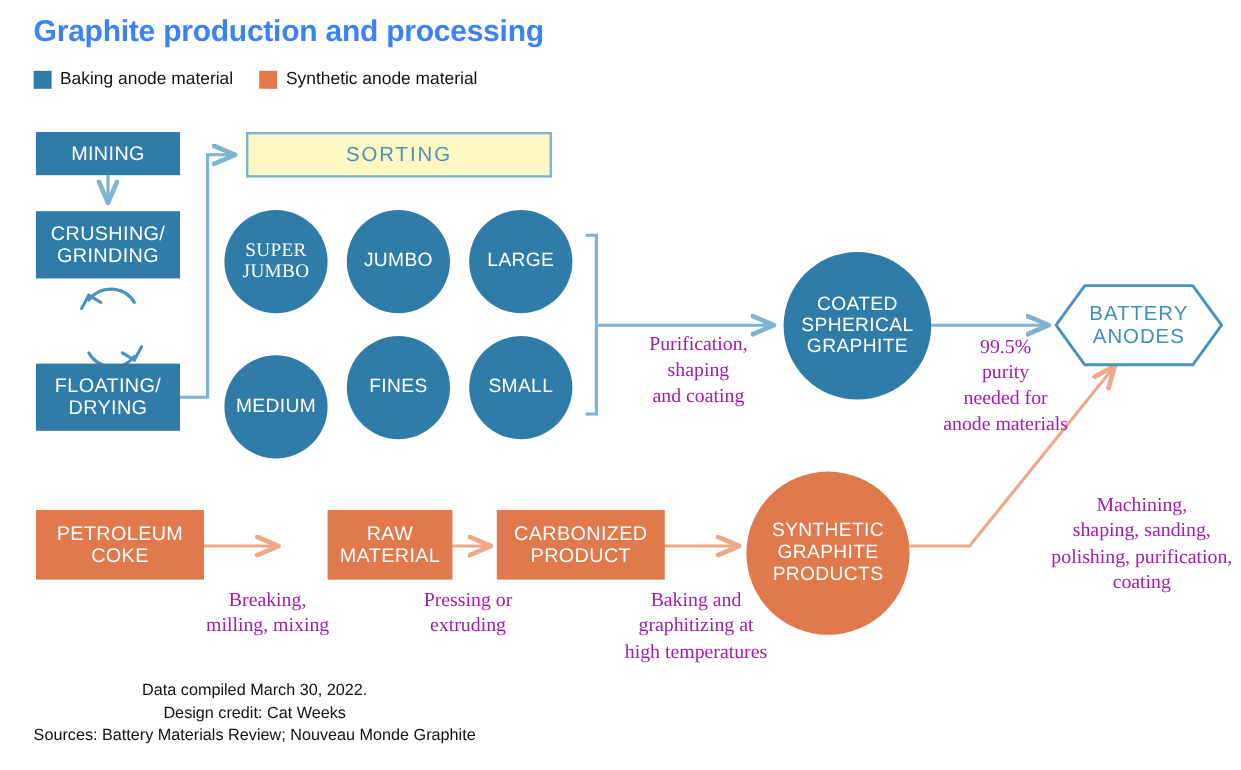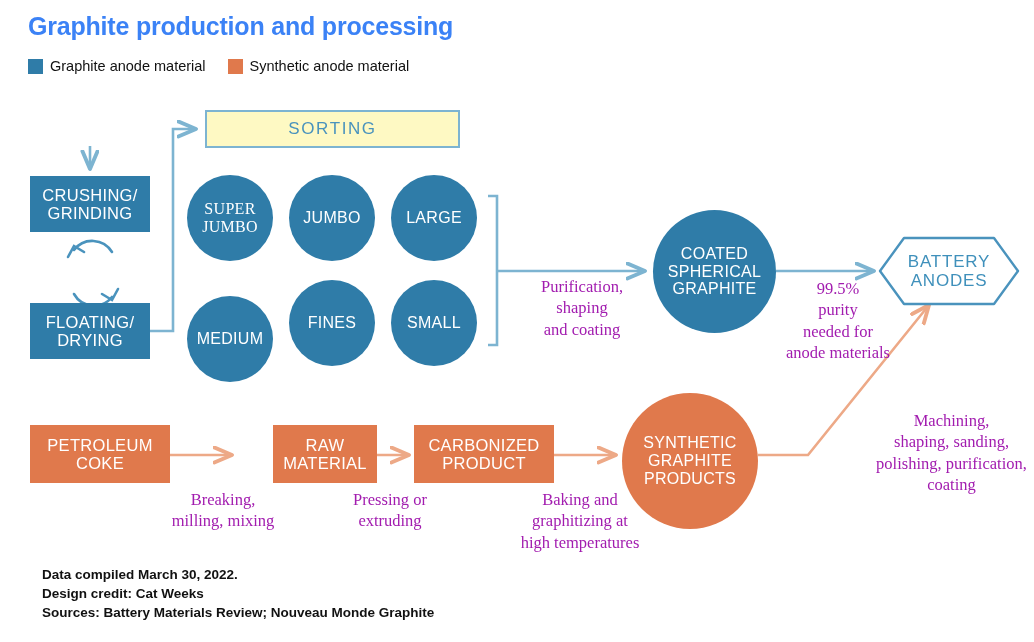--- a/index.html
+++ b/index.html
@@ -130,40 +130,41 @@
     font-family: "Liberation Serif", serif;
     font-size: 16.5px;
     color: #a21caf;
     text-align: center;
     line-height: 1.3;
   }
 
   
   #footer {
     position: absolute;
-    left: 42px;
+    left: 28px;
     top: 565px;
     font-size: 13.5px;
-    font-weight: bold;
+    font-weight: normal;
     color: #111111;
     line-height: 1.42;
+    text-align: center;
   }
   #footer div { white-space: nowrap; }
 </style>
 </head>
 <body>
 
 <div id="page">
 
   <div id="title">Graphite production and processing</div>
 
   <div id="legend">
     <div class="legend-entry">
       <span class="legend-swatch" style="background:#2f7ca8"></span>
-      <span class="legend-label">Graphite anode material</span>
+      <span class="legend-label">Baking anode material</span>
     </div>
     <div class="legend-entry">
       <span class="legend-swatch" style="background:#e0794c"></span>
       <span class="legend-label">Synthetic anode material</span>
     </div>
   </div>
 
   <svg id="wires" viewBox="0 0 1034 642">
     <defs>
       <marker id="ah-blue" markerWidth="9" markerHeight="9" refX="7.4" refY="3.6" orient="auto" markerUnits="strokeWidth">
@@ -208,20 +209,23 @@
 
     <g>
       <line x1="553" y1="455" x2="616" y2="455" stroke="#eda987" stroke-width="2.6" marker-end="url(#ah-orange)"></line>
     </g>
 
     <g>
       <path d="M758,455 L808,455 L929,305" fill="none" stroke="#eda987" stroke-width="2.6" marker-end="url(#ah-orange)"></path>
     </g>
   </svg>
 
+  <div class="node box-blue" style="left:30px; top:110px; width:120px; height:36px;">
+    <span style="white-space:pre-line">MINING</span>
+  </div>
 
   <div class="node box-blue" style="left:30px; top:176px; width:120px; height:56px;">
     <span style="white-space:pre-line">CRUSHING/
 GRINDING</span>
   </div>
 
   <div class="node box-blue" style="left:30px; top:303px; width:120px; height:56px;">
     <span style="white-space:pre-line">FLOATING/
 DRYING</span>
   </div>

